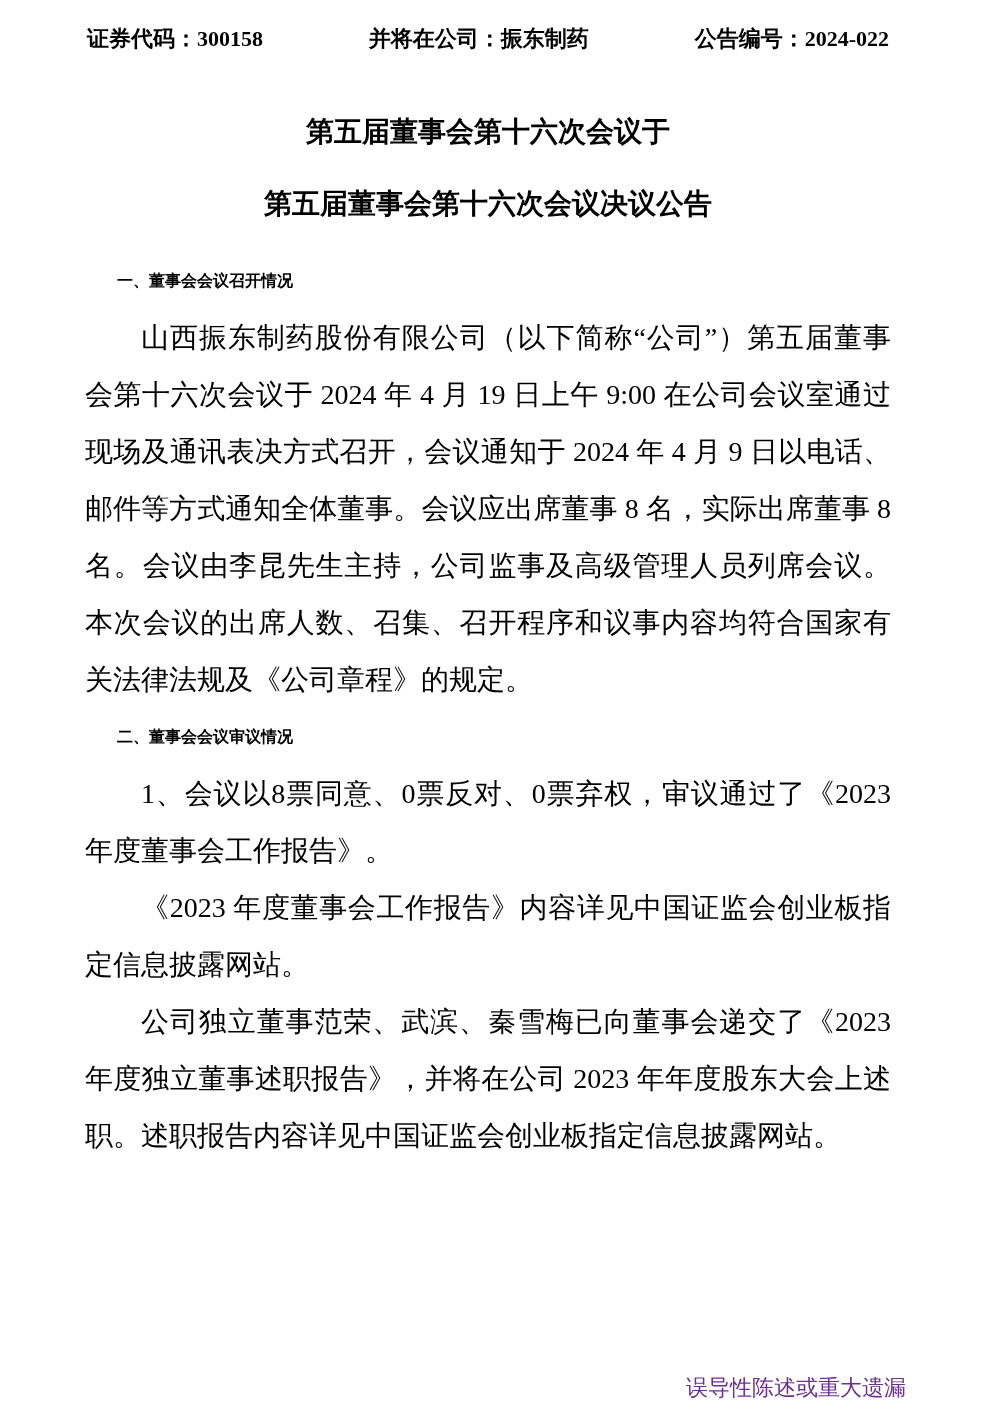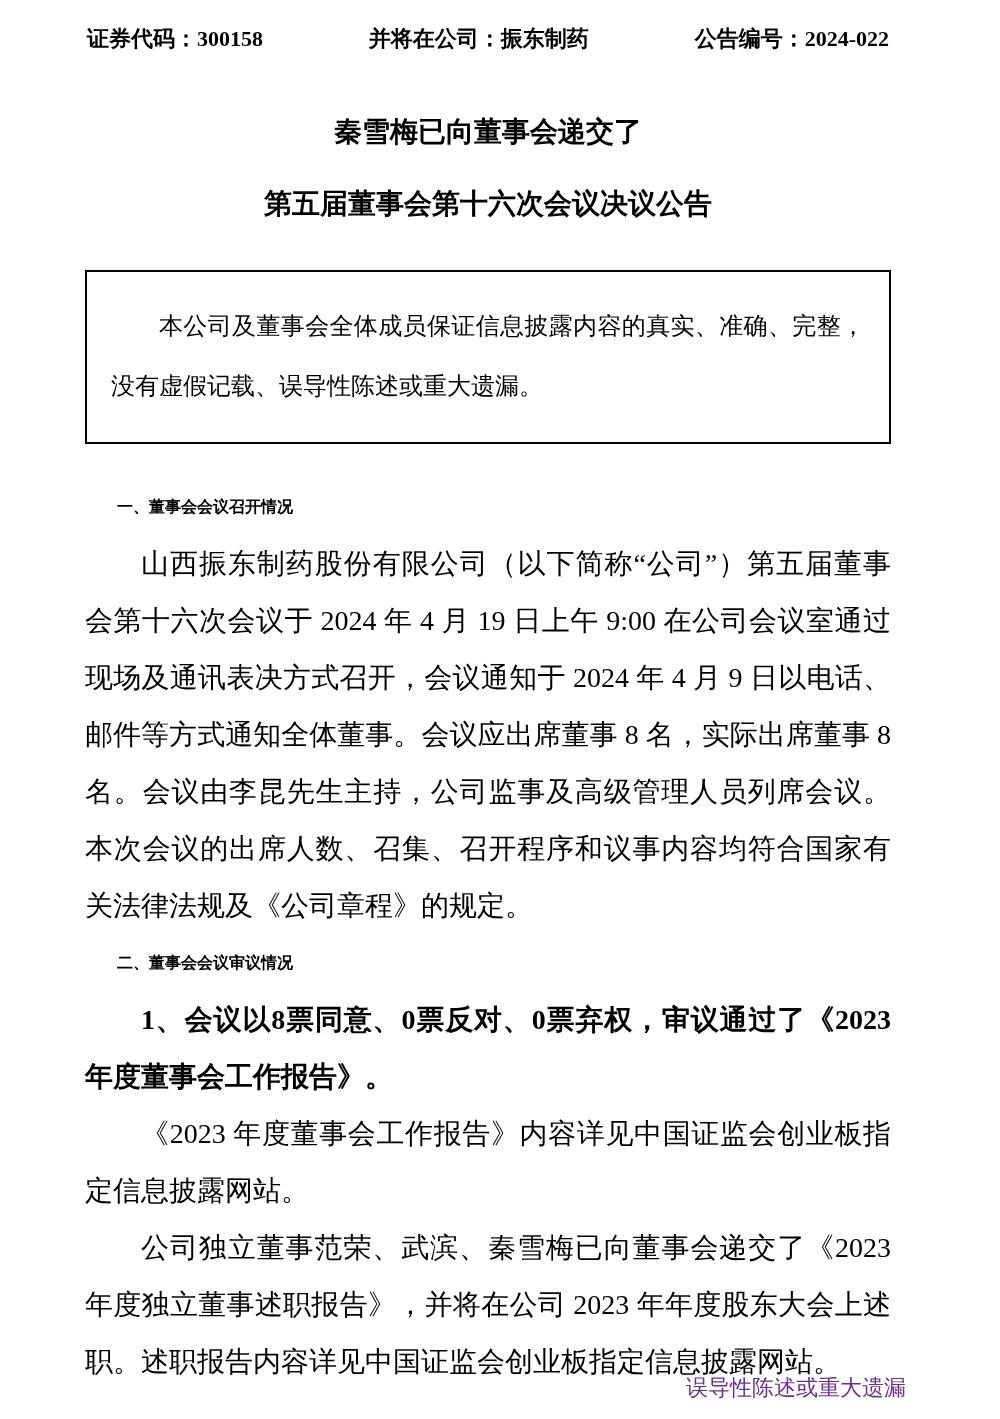--- a/index.html
+++ b/index.html
@@ -63,21 +63,21 @@
     padding-left: 2em;
   }
   .para {
     font-size: 28px;
     line-height: 57px;
     text-align: justify;
     text-indent: 2em;
     margin: 0;
   }
   .para.bold {
-    font-weight: bold;
+    font-weight: normal;
   }
   .attachment-link {
     position: absolute;
     right: 70px;
     bottom: 16px;
     font-size: 22px;
     cursor: pointer;
     font-family: "Liberation Serif", "DejaVu Serif", serif;
   }
 </style>
@@ -86,27 +86,24 @@
 
 <div class="page">
 
   <div class="doc-header">
     <span>证券代码：300158</span>
     <span>并将在公司：振东制药</span>
     <span>公告编号：2024-022</span>
   </div>
 
   <div class="title-block">
-    <div class="title-line">秦雪梅已向董事会递交了</div>
+    <div class="title-line">第五届董事会第十六次会议于</div>
     <div class="title-line">第五届董事会第十六次会议决议公告</div>
   </div>
 
-  <div class="disclaimer-box">
-    <p class="disclaimer-text">本公司及董事会全体成员保证信息披露内容的真实、准确、完整，没有虚假记载、误导性陈述或重大遗漏。</p>
-  </div>
 
   <div class="doc-body">
     <h3 class="sec-heading">一、董事会会议召开情况</h3>
     <p class="para">山西振东制药股份有限公司（以下简称“公司”）第五届董事会第十六次会议于 2024 年 4 月 19 日上午 9:00 在公司会议室通过现场及通讯表决方式召开，会议通知于 2024 年 4 月 9 日以电话、邮件等方式通知全体董事。会议应出席董事 8 名，实际出席董事 8 名。会议由李昆先生主持，公司监事及高级管理人员列席会议。本次会议的出席人数、召集、召开程序和议事内容均符合国家有关法律法规及《公司章程》的规定。</p>
     <h3 class="sec-heading">二、董事会会议审议情况</h3>
     <p class="para bold">1、会议以8票同意、0票反对、0票弃权，审议通过了《2023年度董事会工作报告》。</p>
     <p class="para">《2023 年度董事会工作报告》内容详见中国证监会创业板指定信息披露网站。</p>
     <p class="para">公司独立董事范荣、武滨、秦雪梅已向董事会递交了《2023 年度独立董事述职报告》，并将在公司 2023 年年度股东大会上述职。述职报告内容详见中国证监会创业板指定信息披露网站。</p>
   </div>
 

